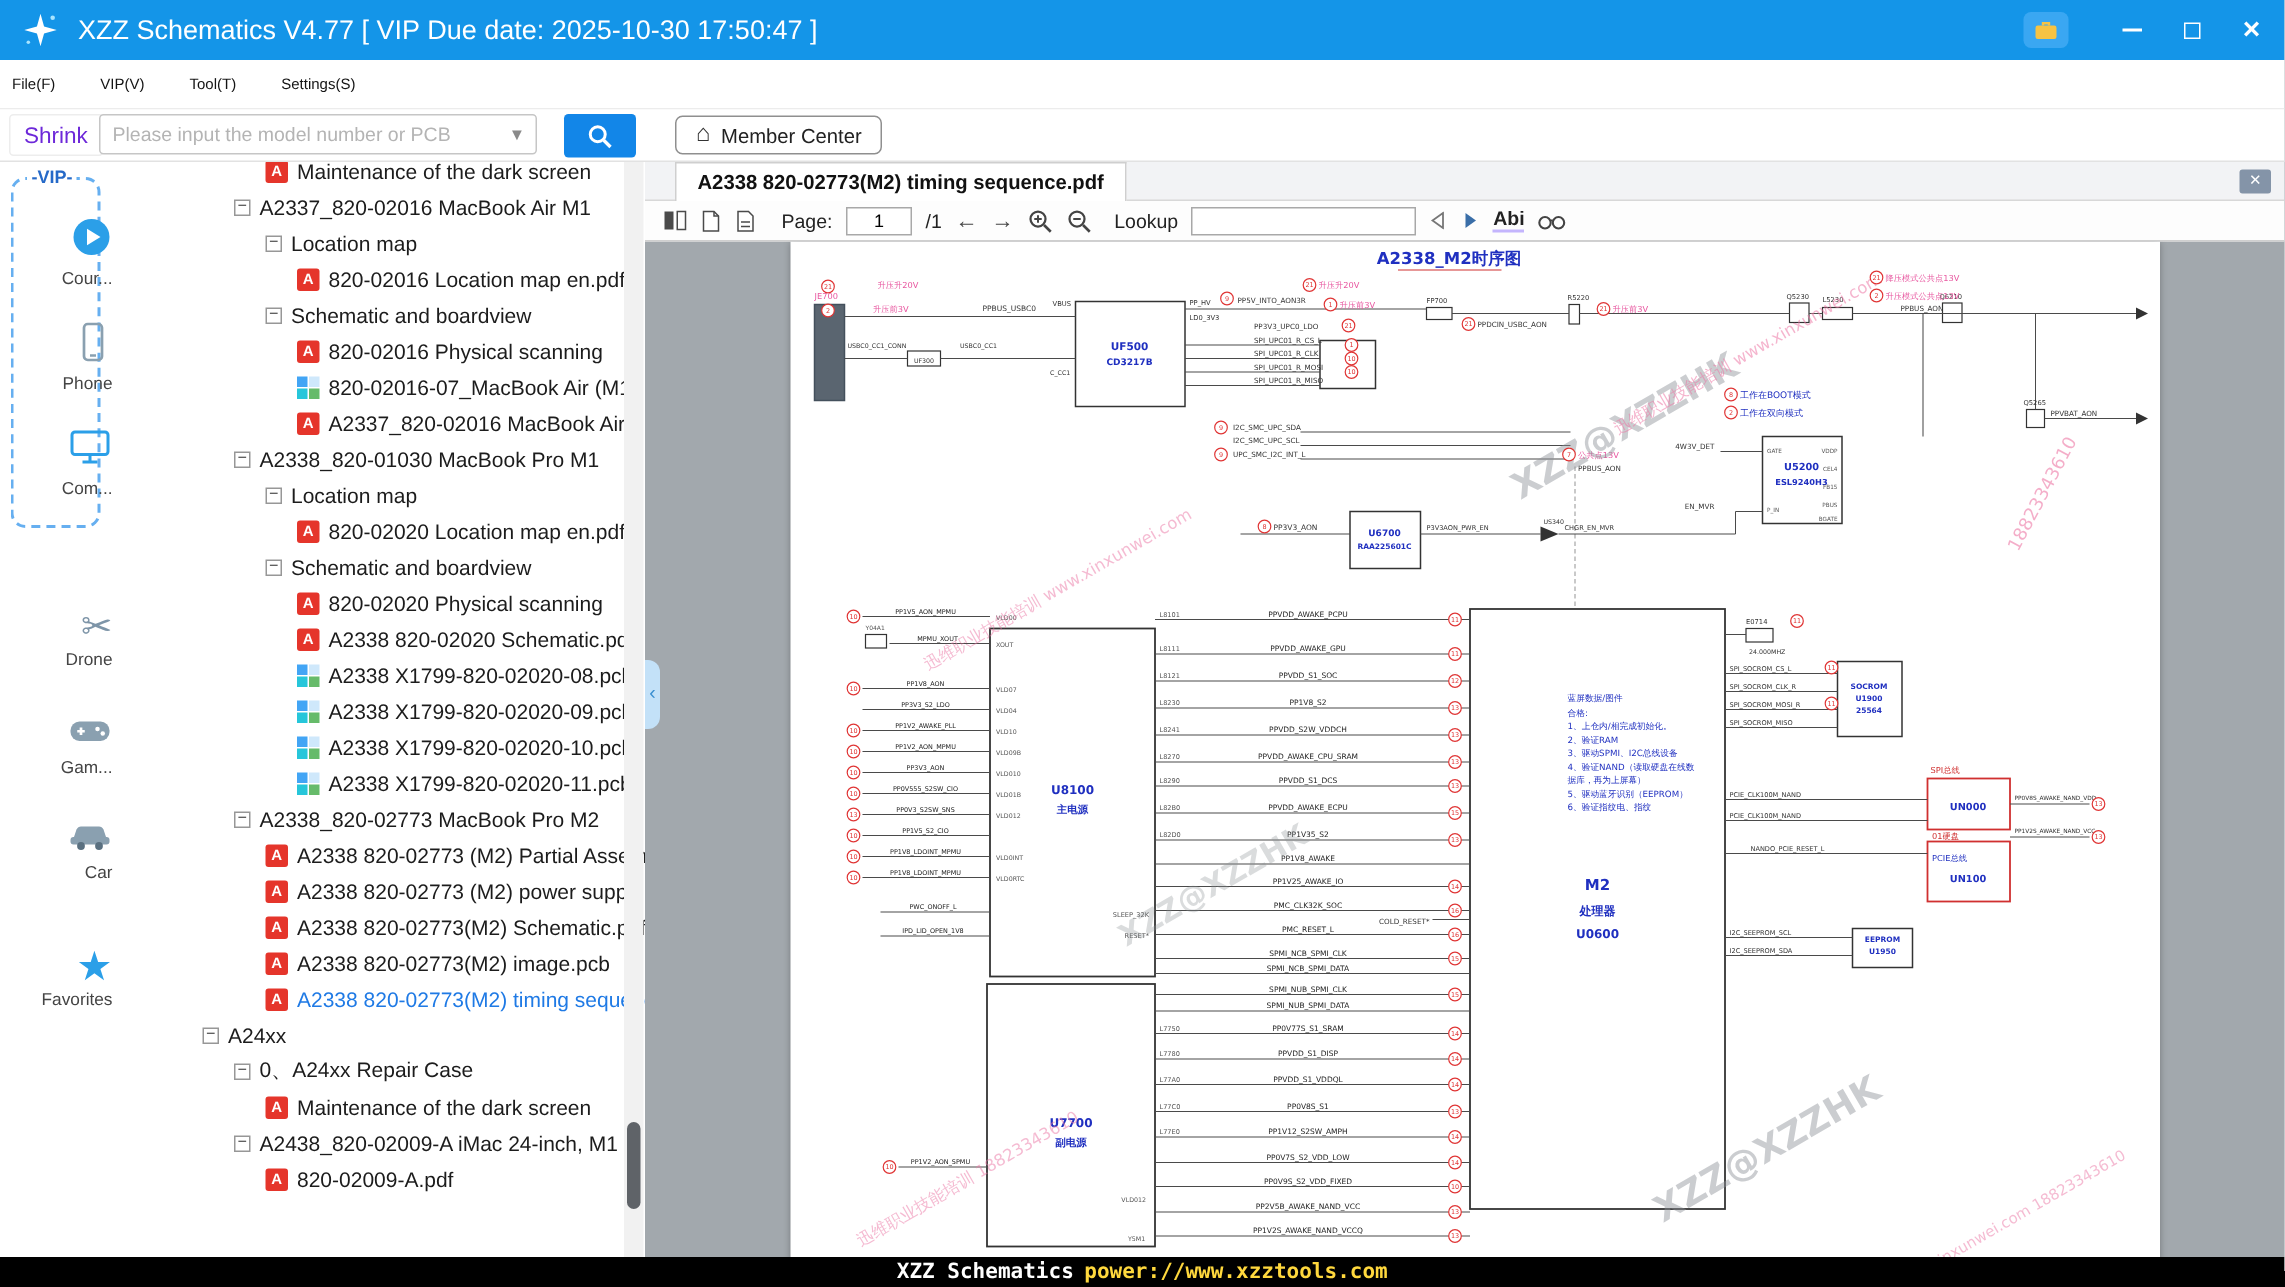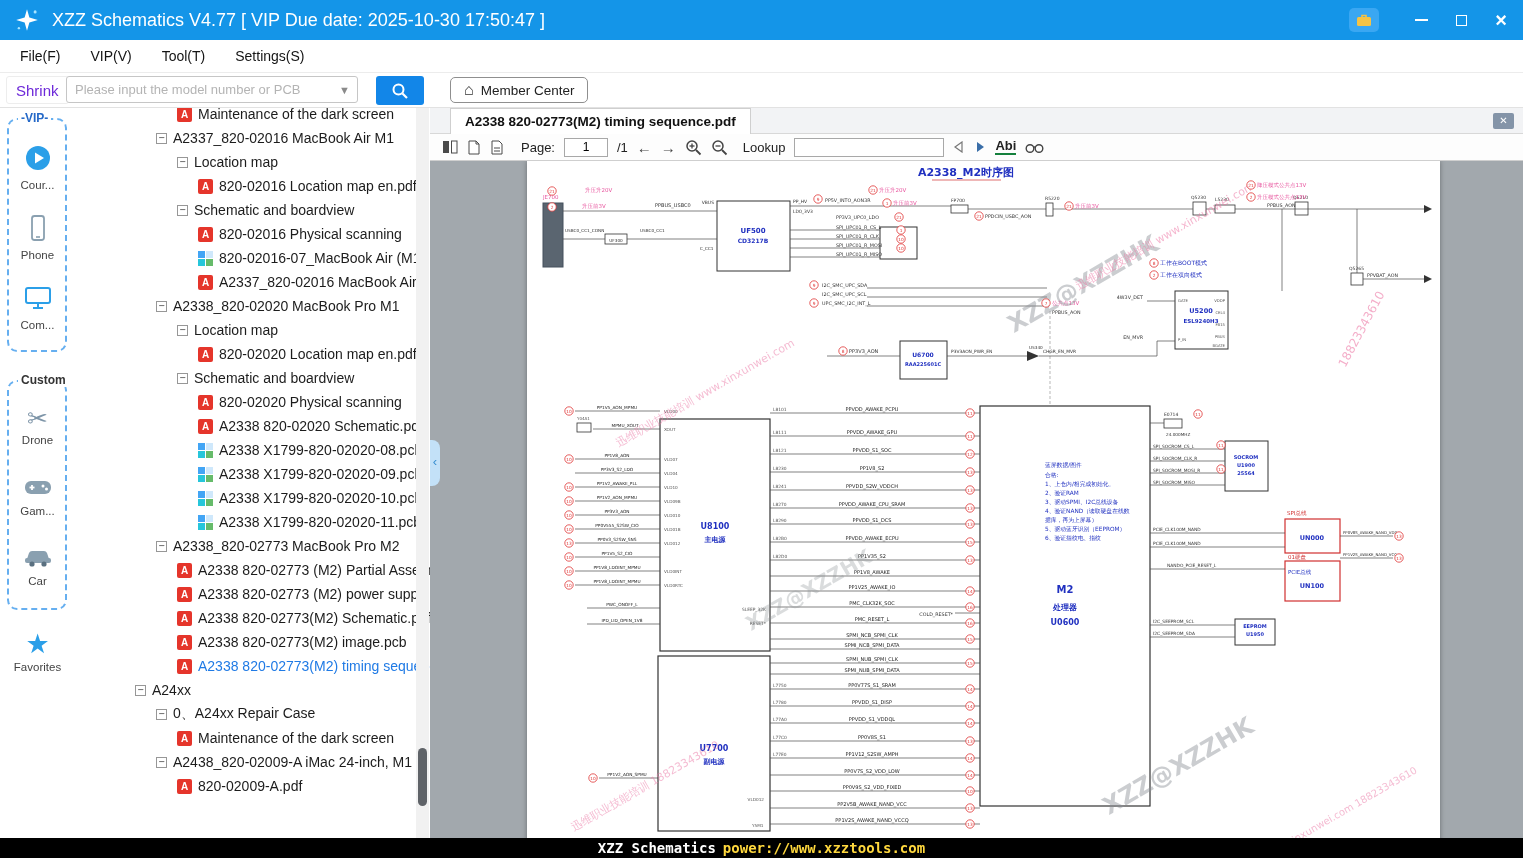--- a/index.html
+++ b/index.html
@@ -12,41 +12,41 @@
   .titlebar { position:absolute; top:0; left:0; right:0; height:40px; background:#1495e8; display:flex; align-items:center; }
   .app-logo { margin-left:14px; display:flex; align-items:center; }
   .app-title { color:#fff; font-size:18px; margin-left:12px; }
   .tb-right { position:absolute; right:8px; top:0; height:40px; display:flex; align-items:center; gap:12px; }
   .briefcase-btn { width:30px; height:24px; background:#3aa7f2; border-radius:5px; display:flex; align-items:center; justify-content:center; margin-right:16px; cursor:pointer; }
   .win-btn { width:28px; height:28px; display:flex; align-items:center; justify-content:center; color:#fff; cursor:pointer; }
   .min-glyph { width:13px; height:2px; background:#fff; }
   .max-glyph { width:11px; height:11px; border:1.5px solid #fff; }
   .close-glyph { font-size:20px; line-height:1; font-weight:bold; }
   
-  .menubar { position:absolute; top:40px; left:0; right:0; height:33px; background:#fff; border-bottom:1px solid #ececec; display:flex; align-items:center; padding-left:20px; gap:30px; font-size:14px; color:#141414; }
+  .menubar { position:absolute; top:40px; left:0; right:0; height:33px; background:#fff; border-bottom:1px solid #ececec; display:flex; align-items:center; padding-left:8px; gap:30px; font-size:10px; color:#141414; }
   .menu-item { cursor:pointer; }
   
   .toolbar { position:absolute; top:73px; left:0; right:0; height:35px; background:#fff; border-bottom:1px solid #e2e2e2; }
   .shrink-btn { position:absolute; left:6px; top:3px; height:28px; padding:0 9px; font-size:15px; color:#6d28d9; background:#fff; border:1px solid #ededed; border-radius:3px; }
   .search-box { position:absolute; left:66px; top:3px; width:292px; height:27px; border:1px solid #c6c6c6; border-radius:3px; background:#fff; }
   .search-input { width:100%; height:100%; border:none; outline:none; padding:0 22px 0 8px; font-size:13px; color:#333; background:transparent; }
   .search-input::placeholder { color:#b4b4b4; }
   .combo-chevron { position:absolute; right:7px; top:7px; color:#8a8a8a; font-size:11px; pointer-events:none; }
   .search-btn { position:absolute; left:376px; top:3px; width:48px; height:29px; background:#1286e8; border:none; border-radius:3px; display:flex; align-items:center; justify-content:center; cursor:pointer; }
   .member-btn { position:absolute; left:450px; top:4px; height:26px; padding:0 13px; border:1px solid #8f8f8f; border-radius:5px; background:#fff; font-size:13.5px; display:flex; align-items:center; gap:7px; color:#222; cursor:pointer; }
   .home-glyph { font-size:16px; line-height:1; color:#333; }
   
   .rail { position:absolute; left:0; top:108px; width:75px; bottom:20px; background:#fff; }
   .rail-box { position:absolute; left:7px; width:60px; border:2px dashed #66aff0; border-radius:10px; }
   .rail-box.vip { top:10px; height:234px; }
   .rail-box.custom { top:272px; height:230px; }
   .rail-box-label { position:absolute; top:-9px; left:9px; background:#fff; padding:0 3px; font-size:12px; font-weight:bold; }
   .rail-box.vip .rail-box-label { color:#2569c8; }
   .rail-box.custom .rail-box-label { color:#333; }
-  .rail-item { position:absolute; left:0; width:75px; text-align:center; cursor:pointer; }
+  .rail-item { position:absolute; left:0; width:75px; text-align:right; cursor:pointer; }
   .rail-item .ri-label { font-size:11.5px; color:#444; margin-top:3px; }
   .glyph-icon { font-size:25px; color:#7e95a8; line-height:1; }
   .star-glyph { color:#2b9fe8; font-size:27px; }
   
   .tree-panel { position:absolute; left:75px; top:108px; width:355px; bottom:20px; background:#fff; overflow:hidden; }
   .tree-list { position:absolute; top:-6px; left:0; width:620px; }
   .trow { height:24px; display:flex; align-items:center; font-size:14px; color:#1c1c1c; white-space:nowrap; cursor:pointer; }
   .trow.sel .tlabel { color:#1f7ae5; }
   .ticon { flex:0 0 auto; margin-right:6px; }
   .ticon.minus { width:11px; height:11px; border:1px solid #979797; font-size:10px; line-height:8px; text-align:center; color:#555; background:#fff; font-family:"DejaVu Sans Mono", monospace; }
@@ -63,21 +63,21 @@
   .viewer { position:absolute; left:430px; right:0; top:108px; bottom:20px; background:#a2a8ad; }
   .tabbar { position:absolute; top:0; left:0; right:0; height:26px; background:#f2f3f5; border-bottom:1px solid #d8d8d8; }
   .doc-tab { position:absolute; left:20px; top:0; height:26px; background:#fff; border:1px solid #cfcfcf; border-bottom:none; padding:0 14px; line-height:25px; font-size:13.5px; font-weight:bold; color:#111; cursor:pointer; }
   .close-doc { position:absolute; right:9px; top:5px; width:21px; height:16px; background:#8494a8; border-radius:2px; color:#fff; font-size:10px; line-height:16px; text-align:center; cursor:pointer; }
   .pdf-toolbar { position:absolute; top:26px; left:0; right:0; height:27px; background:#fdfdfd; border-bottom:1px solid #cfcfcf; display:flex; align-items:center; padding-left:12px; gap:9px; font-size:13px; color:#222; }
   .pt-icon { display:flex; align-items:center; justify-content:center; cursor:pointer; }
   .pt-arrow { font-size:15px; font-weight:bold; color:#444; cursor:pointer; }
   .pt-input { height:19px; border:1px solid #a8a8a8; font-size:12px; text-align:center; background:#fff; }
   .page-input { width:44px; }
   .lookup-input { width:150px; }
-  .abi-label { font-size:13px; font-weight:bold; color:#222; border-bottom:2px solid #15803d; line-height:1.05; cursor:pointer; }
+  .abi-label { font-size:13px; font-weight:bold; color:#222; border-bottom:2px solid #c4b5fd; line-height:1.05; cursor:pointer; }
   .pdf-content { position:absolute; top:53px; left:0; right:0; bottom:0; overflow:hidden; }
   .pdf-page { position:absolute; left:97px; top:0; width:913px; height:700px; background:#fff; box-shadow:0 0 5px rgba(0,0,0,0.35); }
   .pdf-page svg { position:absolute; top:0; left:0; font-family:"DejaVu Sans", sans-serif; }
   .collapse-tab { position:absolute; left:0; top:332px; width:10px; height:46px; background:#c3e1f8; border-radius:0 8px 8px 0; color:#3a8fd0; font-size:13px; line-height:44px; text-align:center; cursor:pointer; z-index:5; }
   
   .statusbar { position:absolute; left:0; right:0; bottom:0; height:20px; background:#000; display:flex; align-items:center; justify-content:center; gap:7px; font-family:"DejaVu Sans Mono", monospace; font-size:14px; font-weight:bold; }
   .sb-brand { color:#fff; }
   .sb-url { color:#ffd83d; }
 </style>
 </head>
@@ -133,23 +133,20 @@
   <button class="member-btn">
     <span class="home-glyph">⌂</span>
     <span>Member Center</span>
   </button>
 </div>
 
 <div class="rail">
   <div class="rail-box vip">
     <span class="rail-box-label">-VIP-</span>
   </div>
-  <div class="rail-box custom">
-    <span class="rail-box-label">Custom</span>
-  </div>
 
   <div class="rail-item" style="top:36px">
     <svg width="28" height="28" viewBox="0 0 28 28">
       <circle cx="14" cy="14" r="12" fill="#2b9fe8"></circle>
       <polygon points="11,8.5 20,14 11,19.5" fill="#fff"></polygon>
     </svg>
     <div class="ri-label">Cour...</div>
   </div>
 
   <div class="rail-item" style="top:106px">
@@ -235,21 +232,21 @@
           <i></i>
         </span>
         <span class="tlabel">820-02016-07_MacBook Air (M1)</span>
       </div>
       <div class="trow" style="padding-left: 123px;">
         <span class="ticon pdf">A</span>
         <span class="tlabel">A2337_820-02016 MacBook Air</span>
       </div>
       <div class="trow" style="padding-left: 81px;">
         <span class="ticon minus">−</span>
-        <span class="tlabel">A2338_820-02020 MacBook Pro M1</span>
+        <span class="tlabel">A2338_820-01030 MacBook Pro M1</span>
       </div>
       <div class="trow" style="padding-left: 102px;">
         <span class="ticon minus">−</span>
         <span class="tlabel">Location map</span>
       </div>
       <div class="trow" style="padding-left: 123px;">
         <span class="ticon pdf">A</span>
         <span class="tlabel">820-02020 Location map en.pdf</span>
       </div>
       <div class="trow" style="padding-left: 102px;">

